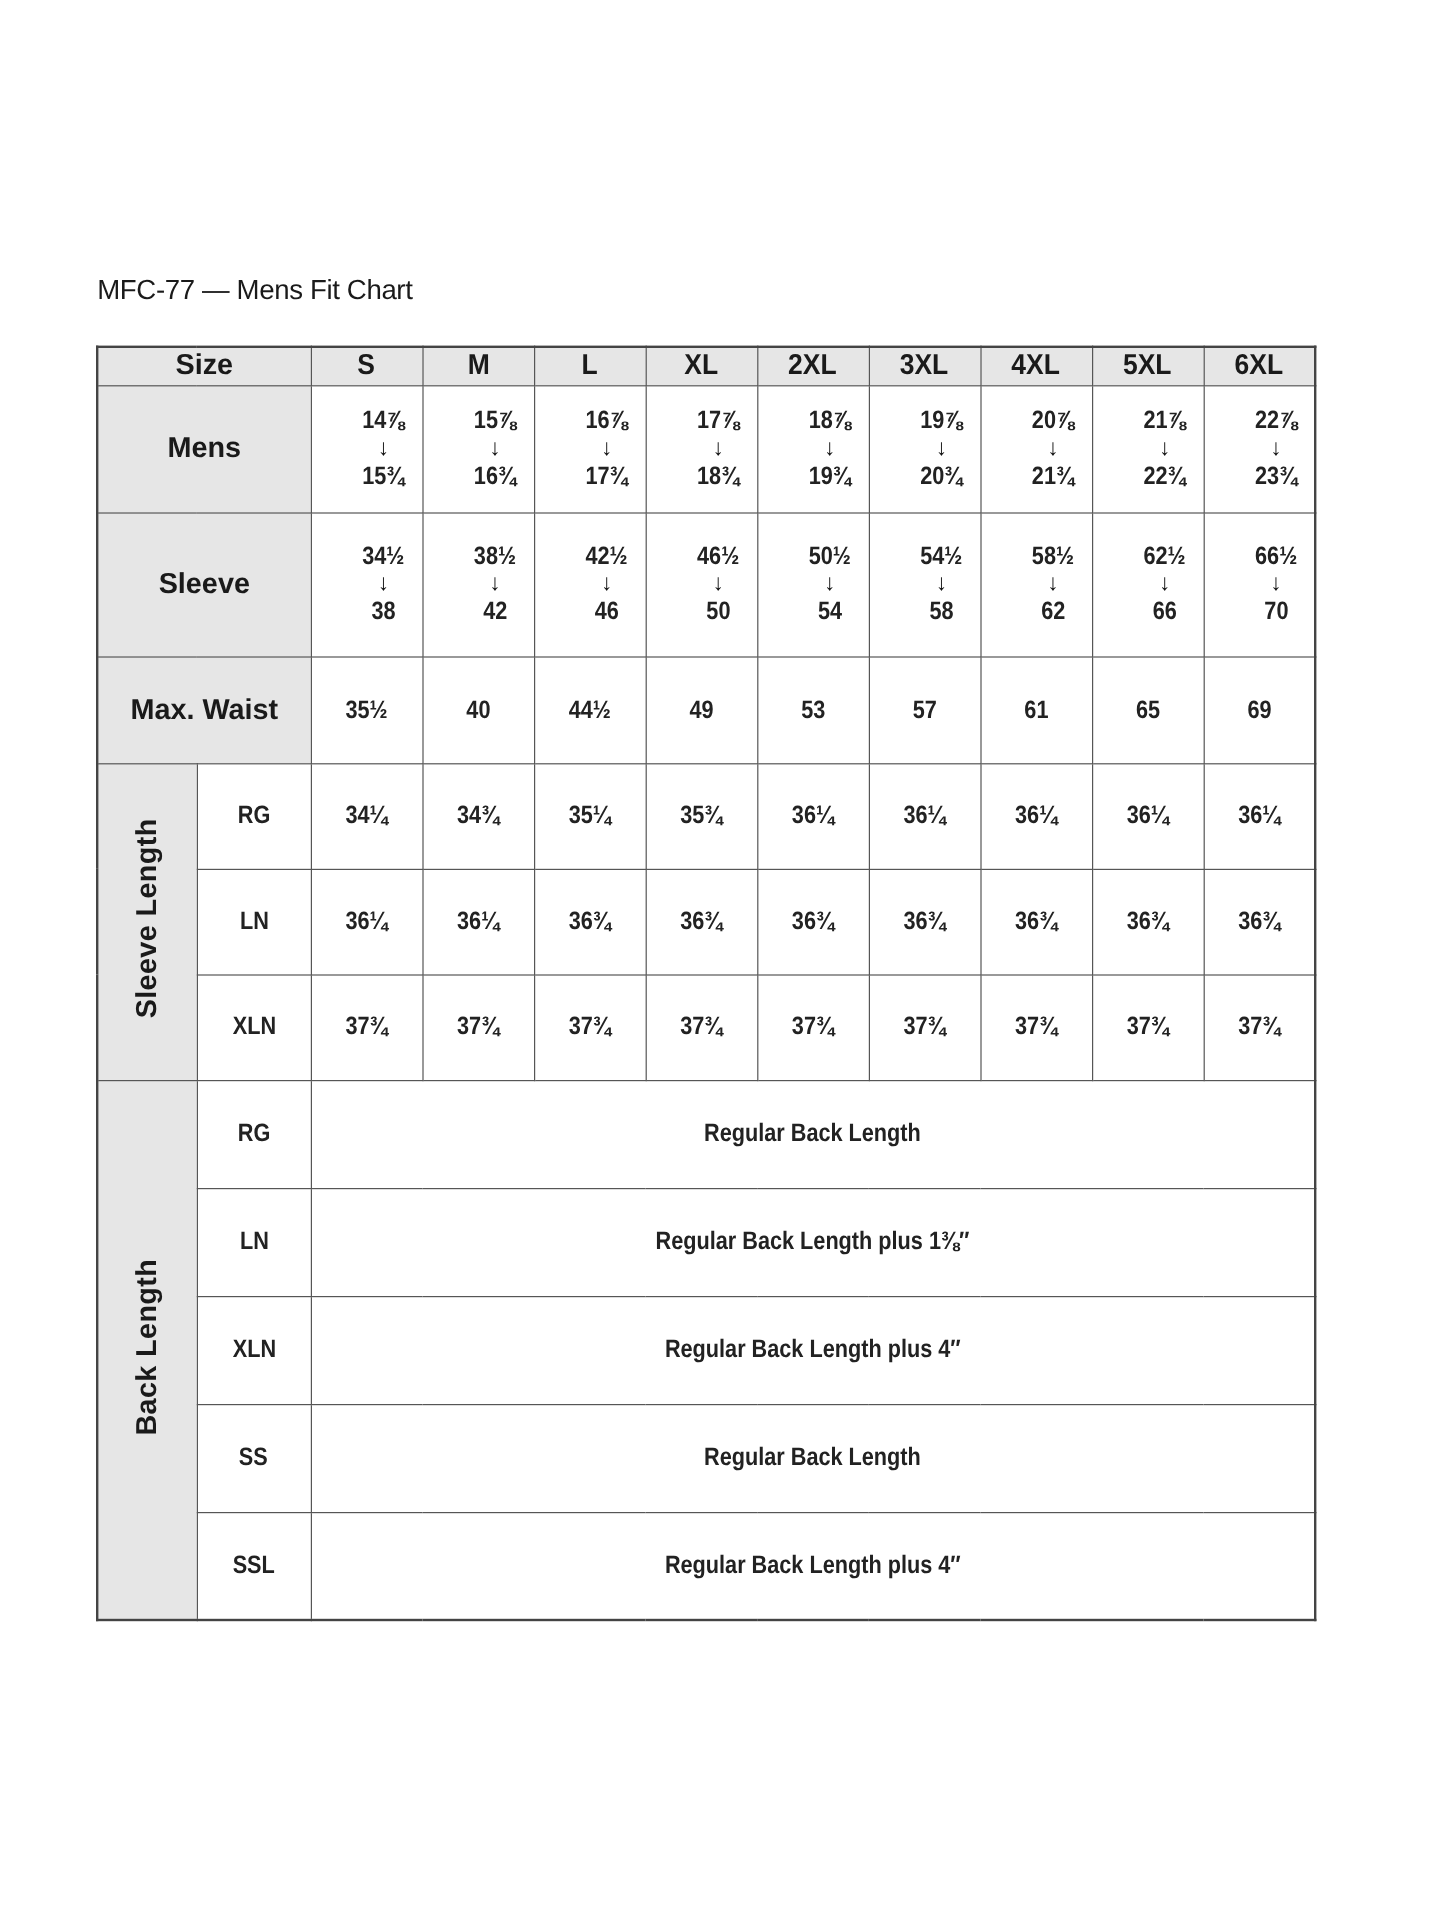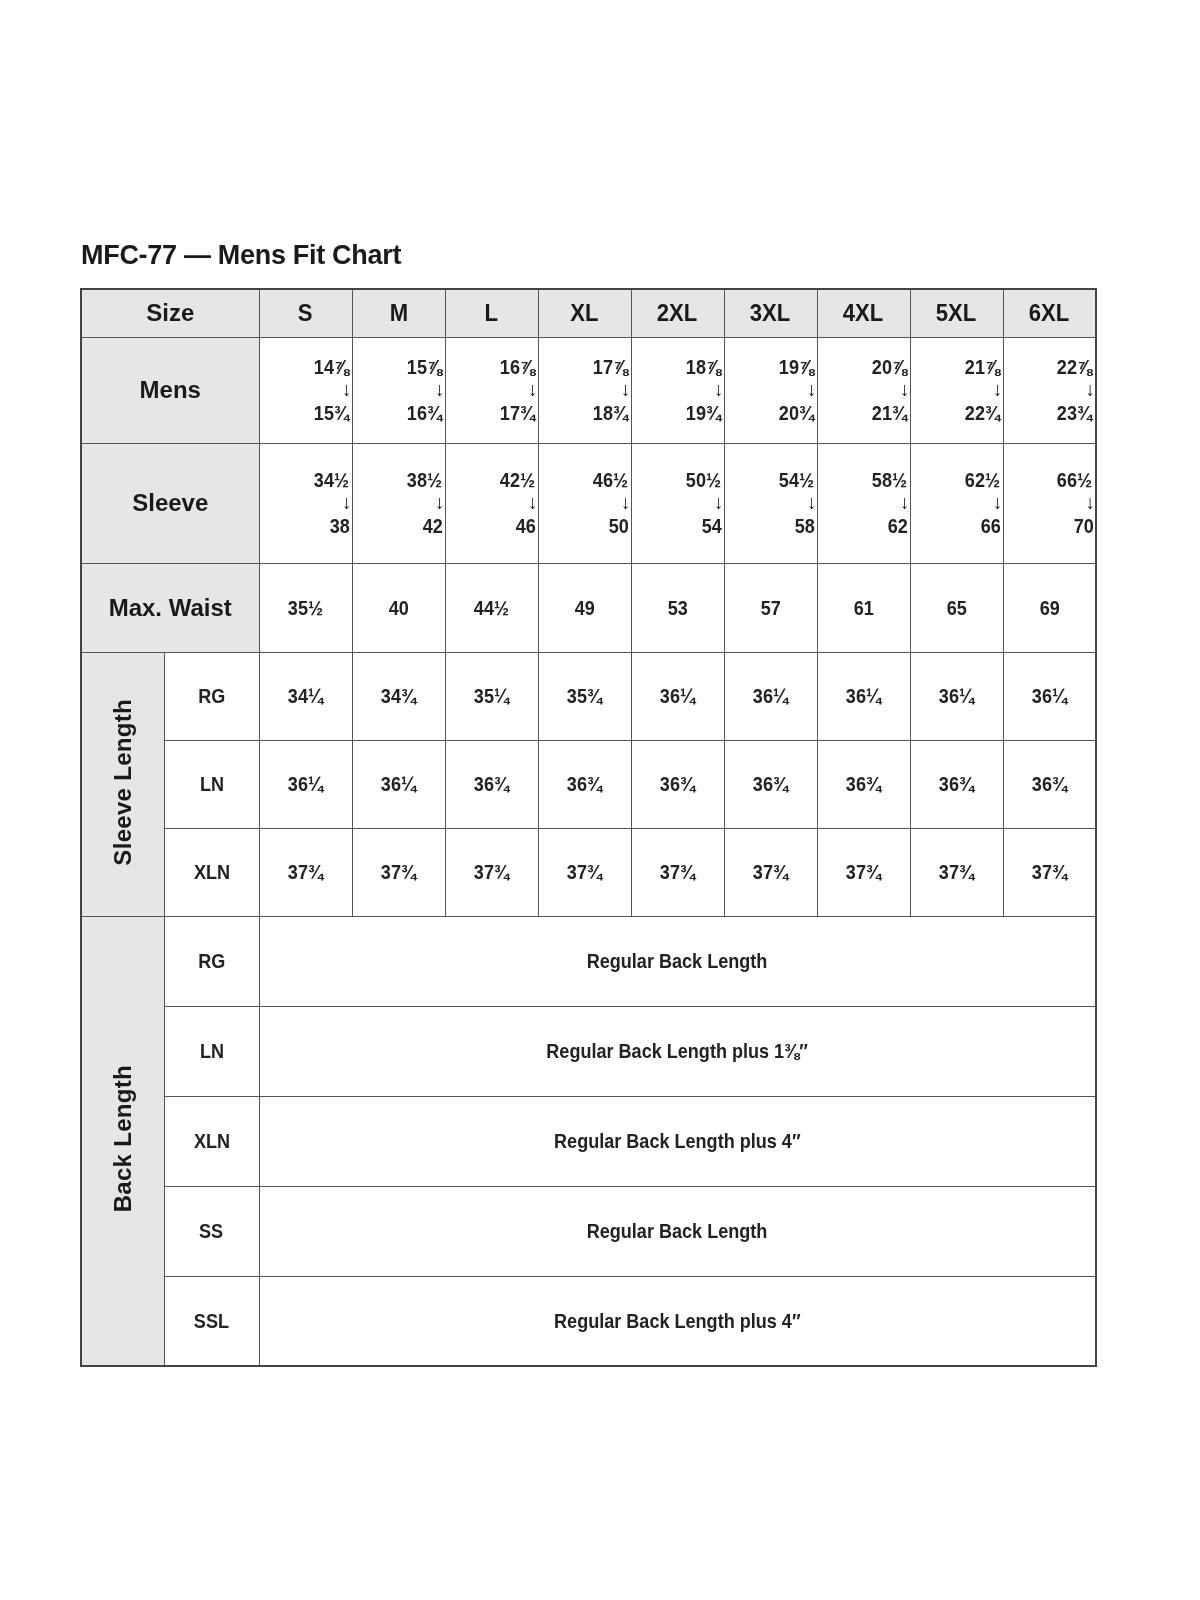--- a/index.html
+++ b/index.html
@@ -6,39 +6,39 @@
   html, body { margin: 0; padding: 0; }
   body {
     width: 1200px; height: 1600px;
     background: #ffffff;
     position: relative;
     font-family: "Liberation Sans", "DejaVu Sans", sans-serif;
     color: #1c1c1c;
     -webkit-font-smoothing: antialiased;
   }
   .title {
-    position: absolute; left: 81px; top: 240px;
-    margin: 0; font-size: 27px; font-weight: 700; letter-spacing: -0.3px;
+    position: absolute; left: 81px; top: 228px;
+    margin: 0; font-size: 23px; font-weight: 400; letter-spacing: -0.3px;
     color: #1a1a1a;
   }
   .tblwrap { position: absolute; left: 80px; top: 288px; }
   table.fit {
     border-collapse: collapse; table-layout: fixed;
     width: 1015px;
     border: 2px solid #444444;
   }
   th, td {
     border: 1px solid #565656;
     padding: 0;
     text-align: center; vertical-align: middle;
     font-weight: normal;
   }
   .white { background: #ffffff; }
 
-  .r-head  { height: 48px; }
+  .r-head  { height: 32px; }
   .r-neck  { height: 106px; }
   .r-chest { height: 120px; }
   .r-waist { height: 89px; }
   .r-sl    { height: 88px; }
   .r-bk    { height: 90px; }
 
   .lab { font-size: 24px; font-weight: 700; background: #e6e6e6; color: #1a1a1a; }
   .colh { background: #e6e6e6; }
   .ch { display: inline-block; transform: scaleX(0.92); font-size: 24px; font-weight: 700; color: #1a1a1a; }
 
@@ -49,21 +49,21 @@
     transform: rotate(180deg);
     font-size: 24px; font-weight: 700; color: #1a1a1a;
     letter-spacing: 0.3px;
   }
 
   .cnd {
     display: inline-block; transform: scaleX(0.86);
     font-size: 21px; font-weight: 600; white-space: nowrap;
     color: #222222;
   }
-  .rng { display: flex; flex-direction: column; align-items: flex-end; line-height: 1.25; padding-left: 28px; }
+  .rng { display: flex; flex-direction: column; align-items: center; line-height: 1.25; padding-left: 28px; }
   .arr { font-size: 19px; font-weight: 700; line-height: 1.05; color: #111111; }
 </style>
 </head>
 <body>
 
 <h1 class="title">MFC-77 — Mens Fit Chart</h1>
 
 <div class="tblwrap">
 <table class="fit">
   <colgroup>

